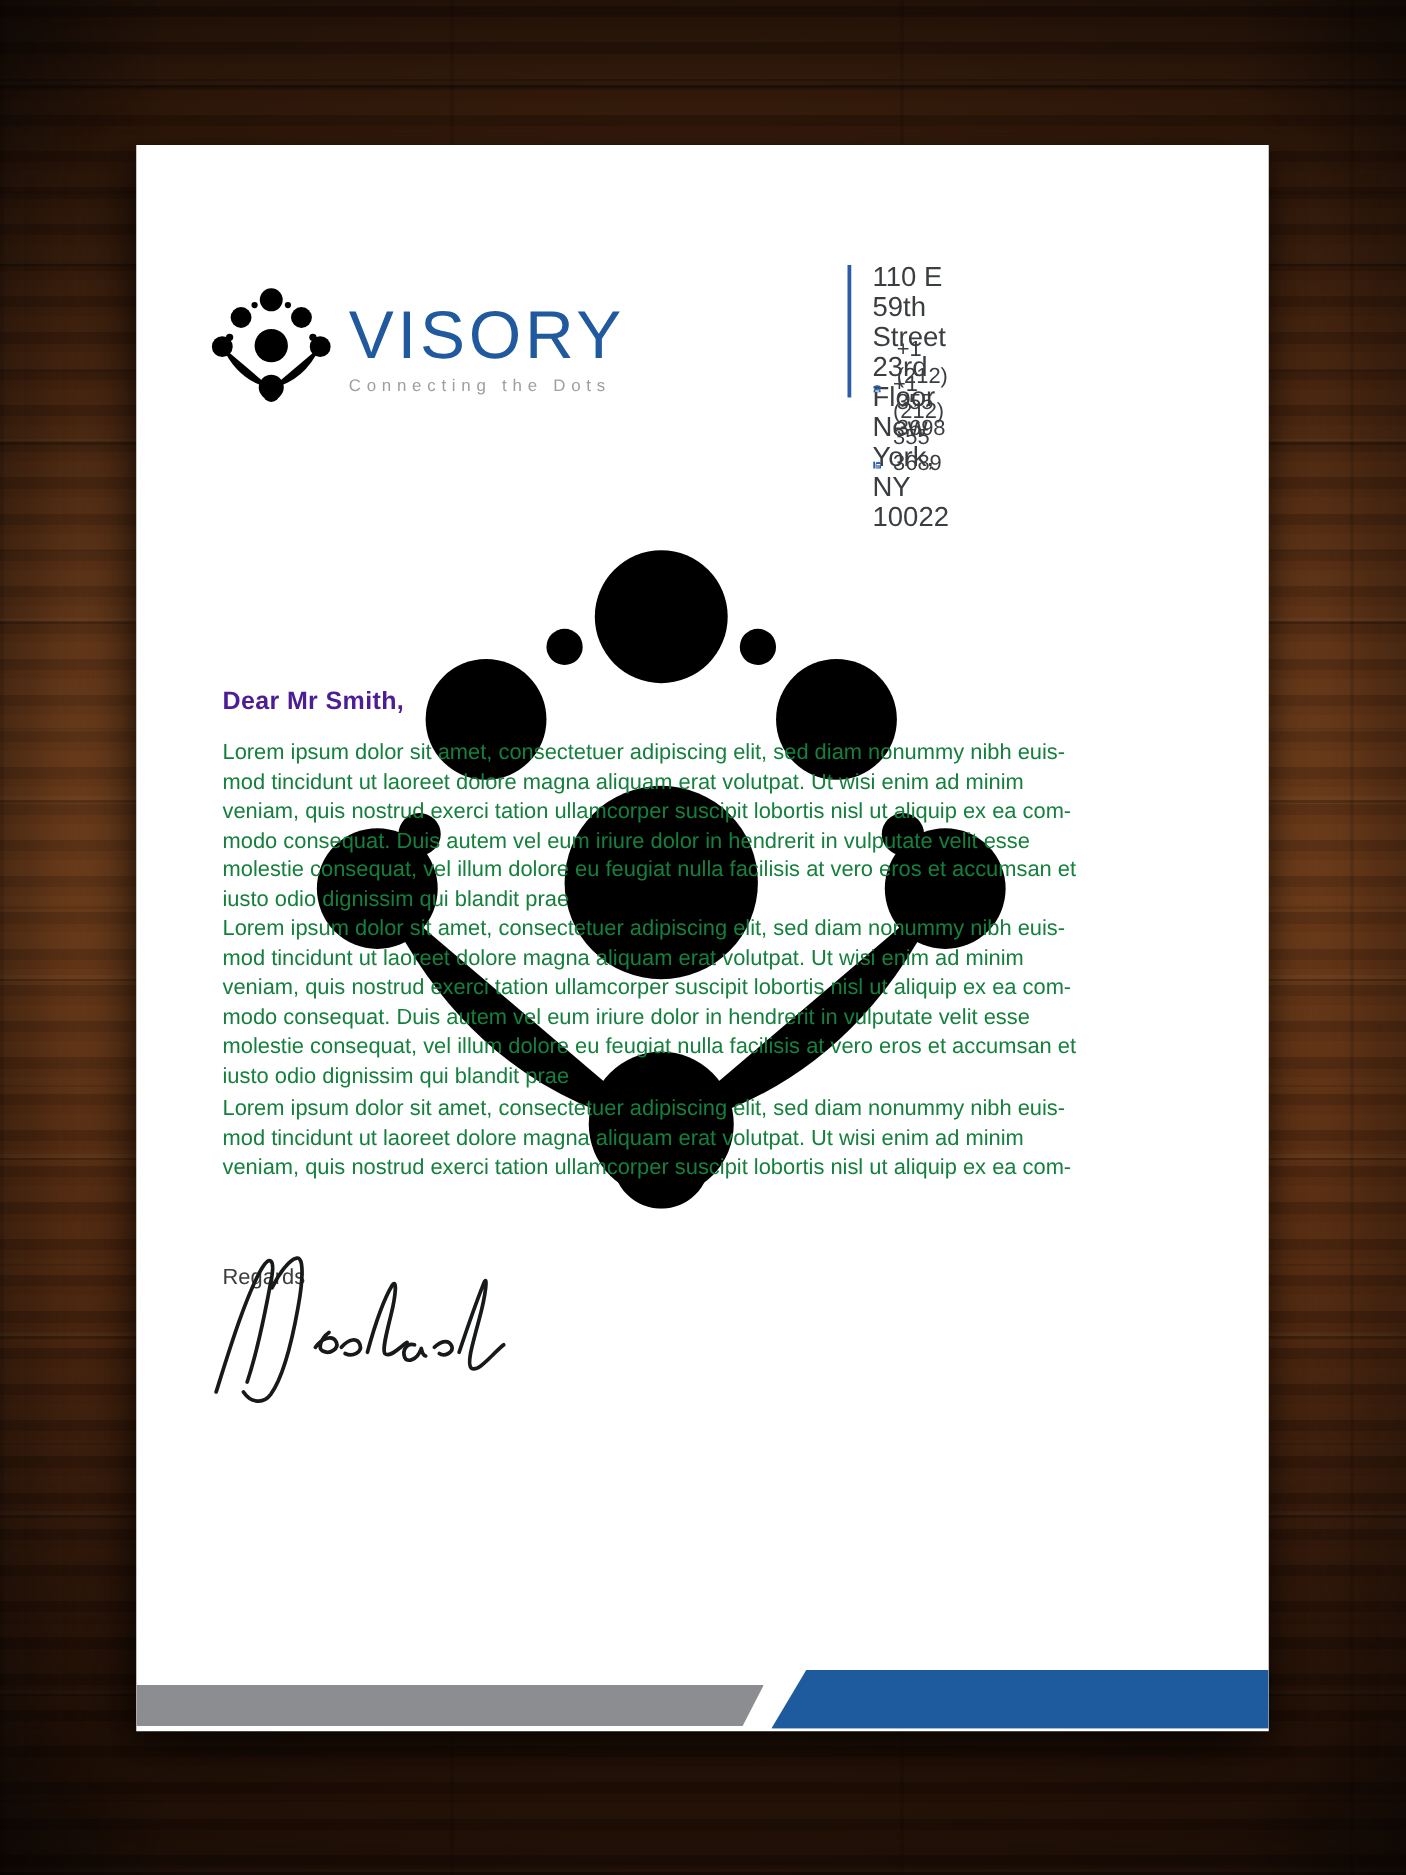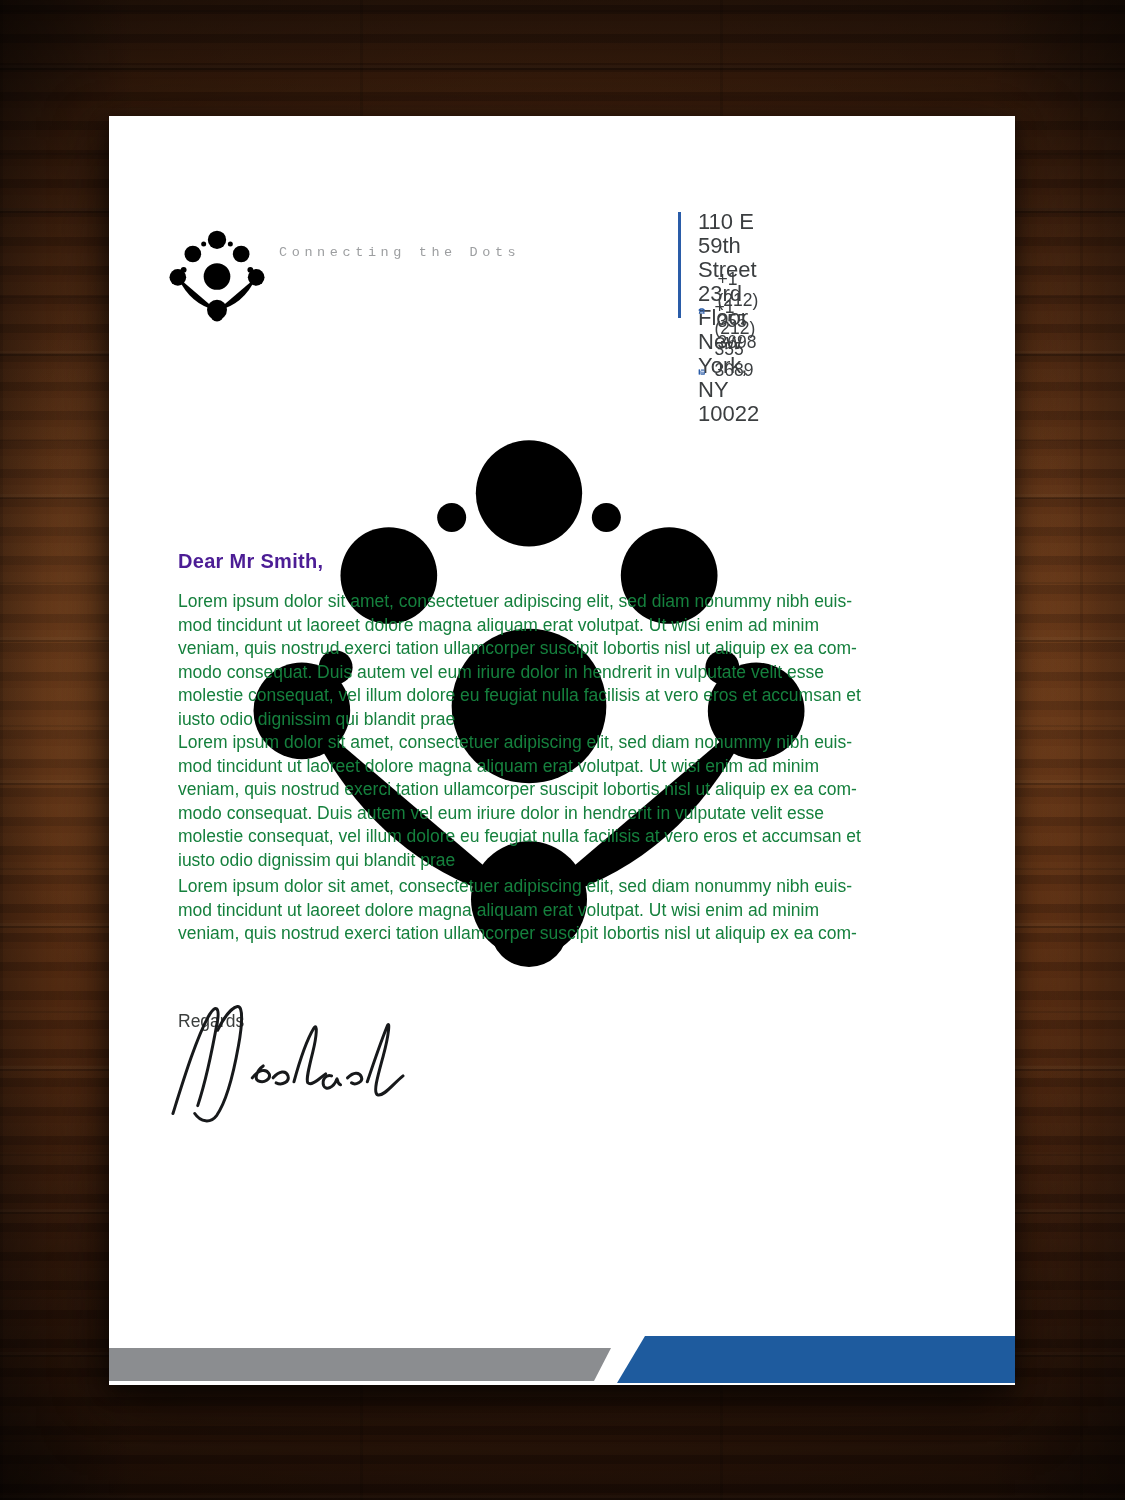--- a/index.html
+++ b/index.html
@@ -41,21 +41,21 @@
     background:#ffffff;
     box-shadow:0 22px 60px rgba(0,0,0,0.55), 0 6px 18px rgba(0,0,0,0.45), -14px 10px 40px rgba(0,0,0,0.35);
   }
   
   .logo-mark{position:absolute;left:58px;top:110px;width:100px;height:96px;}
   .logo-text{position:absolute;left:170px;top:124px;}
   .brand-name{
     font-size:54px;line-height:56px;font-weight:400;color:#21599f;letter-spacing:3px;
   }
   .brand-tagline{
-    margin-top:5px;font-size:13.5px;color:#9c9ea0;letter-spacing:4.6px;font-weight:400;font-family:Liberation Mono, monospace;
+    margin-top:5px;font-size:13.5px;color:#9c9ea0;letter-spacing:4.6px;font-weight:400;
   }
   .contact{position:absolute;left:569px;top:94px;}
   .contact-divider{position:absolute;left:0;top:2px;width:3px;height:106px;background:#2a5ca8;}
   .address{position:absolute;left:20px;top:0;font-size:22px;line-height:24px;color:#3b3e40;white-space:pre-line;}
   .contact-row{position:absolute;left:20px;display:flex;align-items:center;gap:9px;font-size:17.5px;color:#3b3e40;}
   .contact-row.phone{top:59px;gap:12px;}
   .contact-row.fax{top:87px;align-items:flex-end;}
   .c-icon{width:20px;height:18px;display:inline-block;}
   
   .watermark{position:absolute;left:130px;top:300px;width:580px;height:551px;opacity:1;}
@@ -117,20 +117,21 @@
   <div class="paper">
 
     <svg class="watermark wm-colors" viewBox="0 0 120 114" aria-hidden="true">
       <use href="#visory-mark"></use>
     </svg>
 
     <svg class="logo-mark logo-colors" viewBox="0 0 120 114">
       <use href="#visory-mark"></use>
     </svg>
     <div class="logo-text">
+      <div class="brand-name">VISORY</div>
       <div class="brand-tagline">Connecting the Dots</div>
     </div>
 
     <div class="contact">
       <div class="contact-divider"></div>
       <div class="address">110 E 59th Street 23rd Floor
 New York, NY 10022</div>
       <div class="contact-row phone">
         <svg class="c-icon" viewBox="0 0 24 22">
           <path fill="#2a5ca8" d="M2,8 C2,4 7,2 12,2 C17,2 22,4 22,8 L22,10 L17,11 L16,7.5 C14,6.8 10,6.8 8,7.5 L7,11 L2,10 Z"></path>

